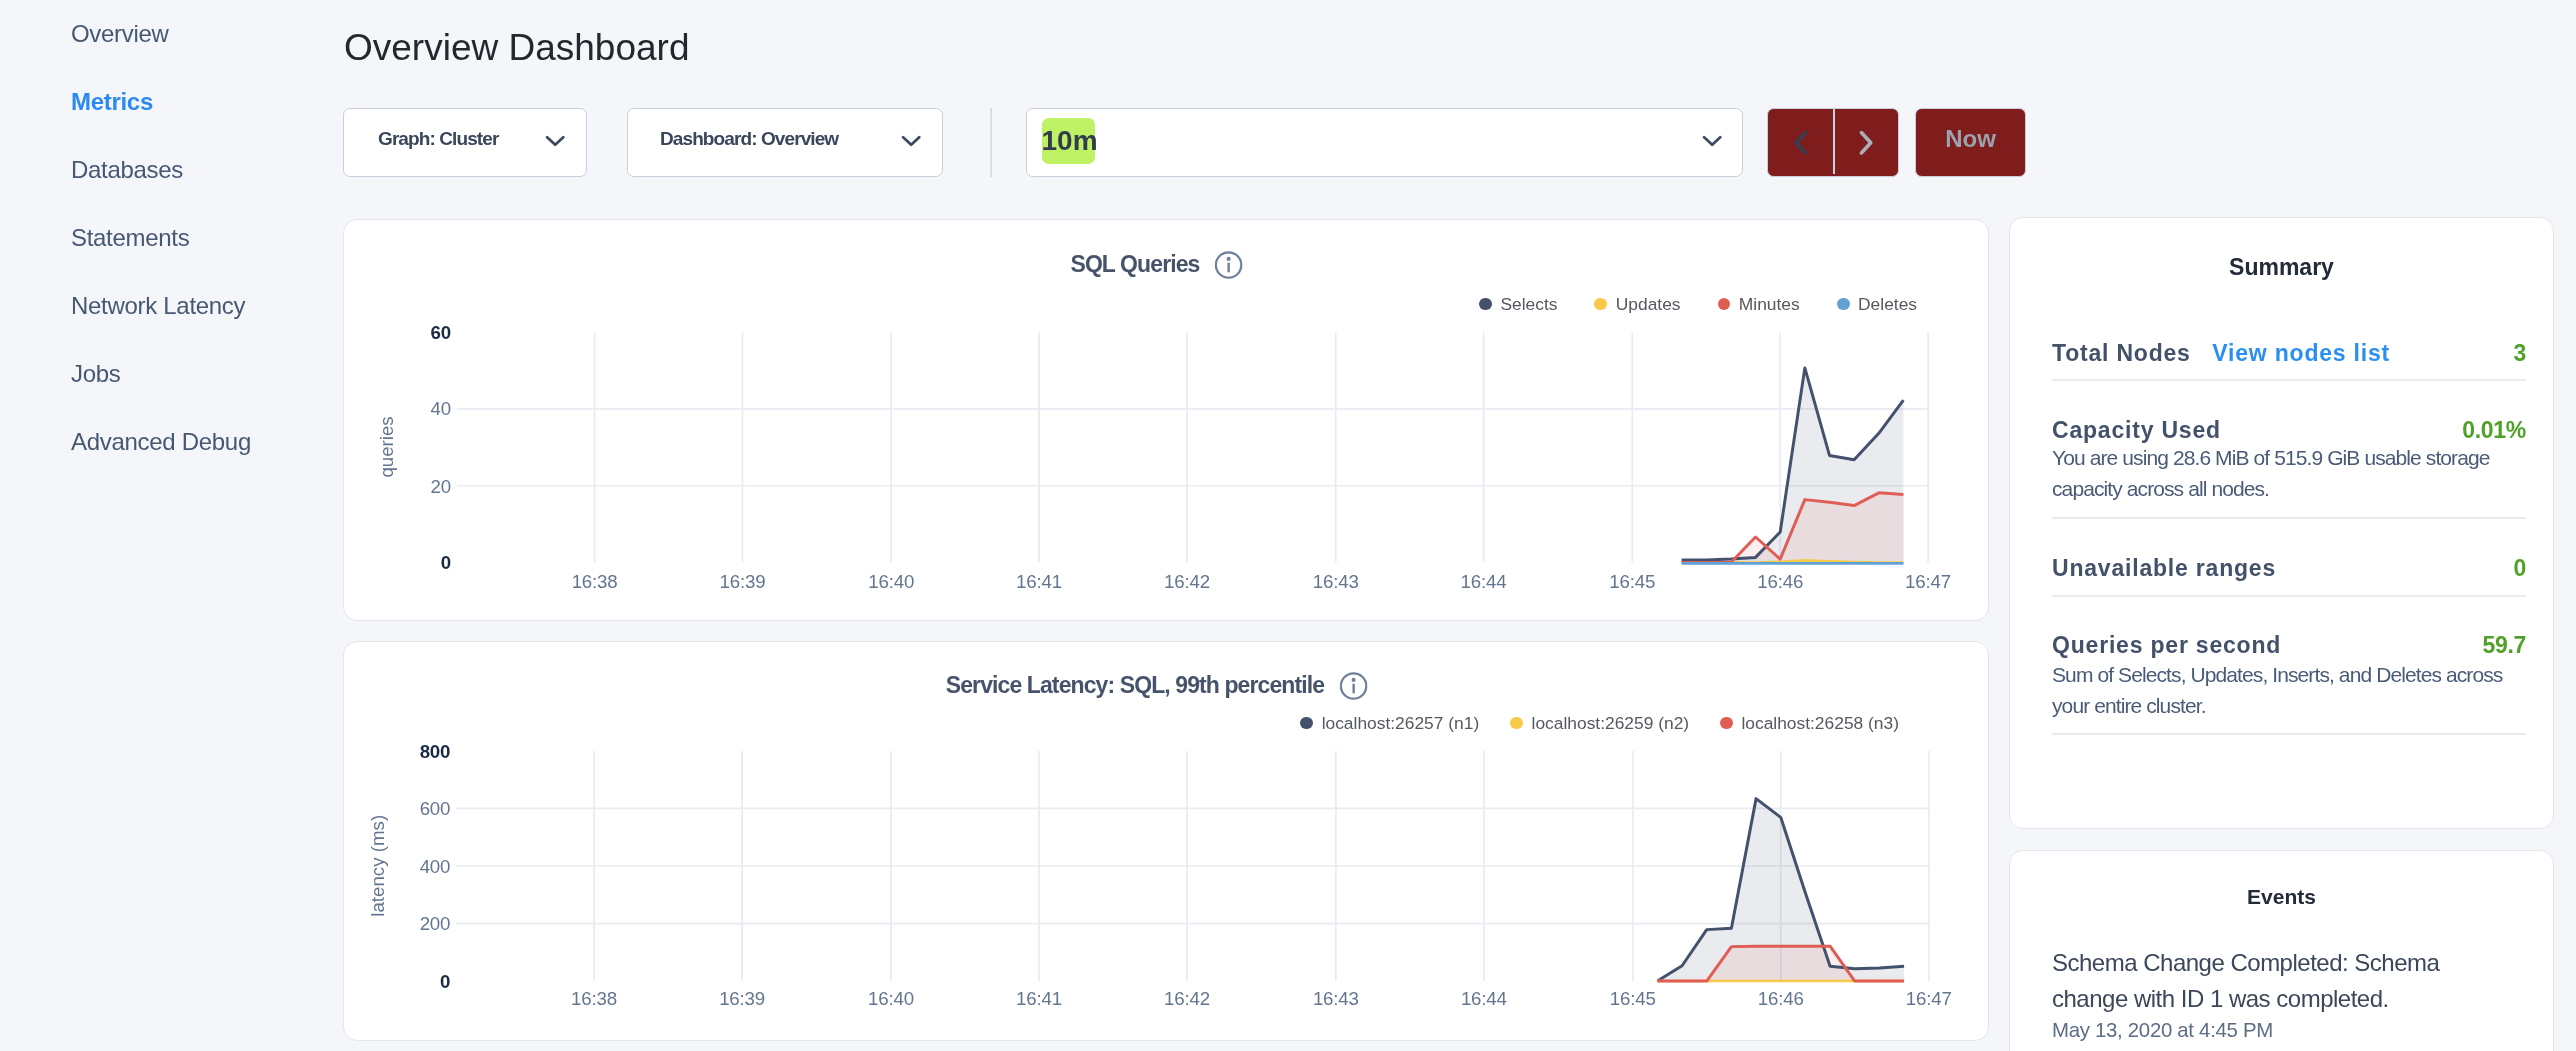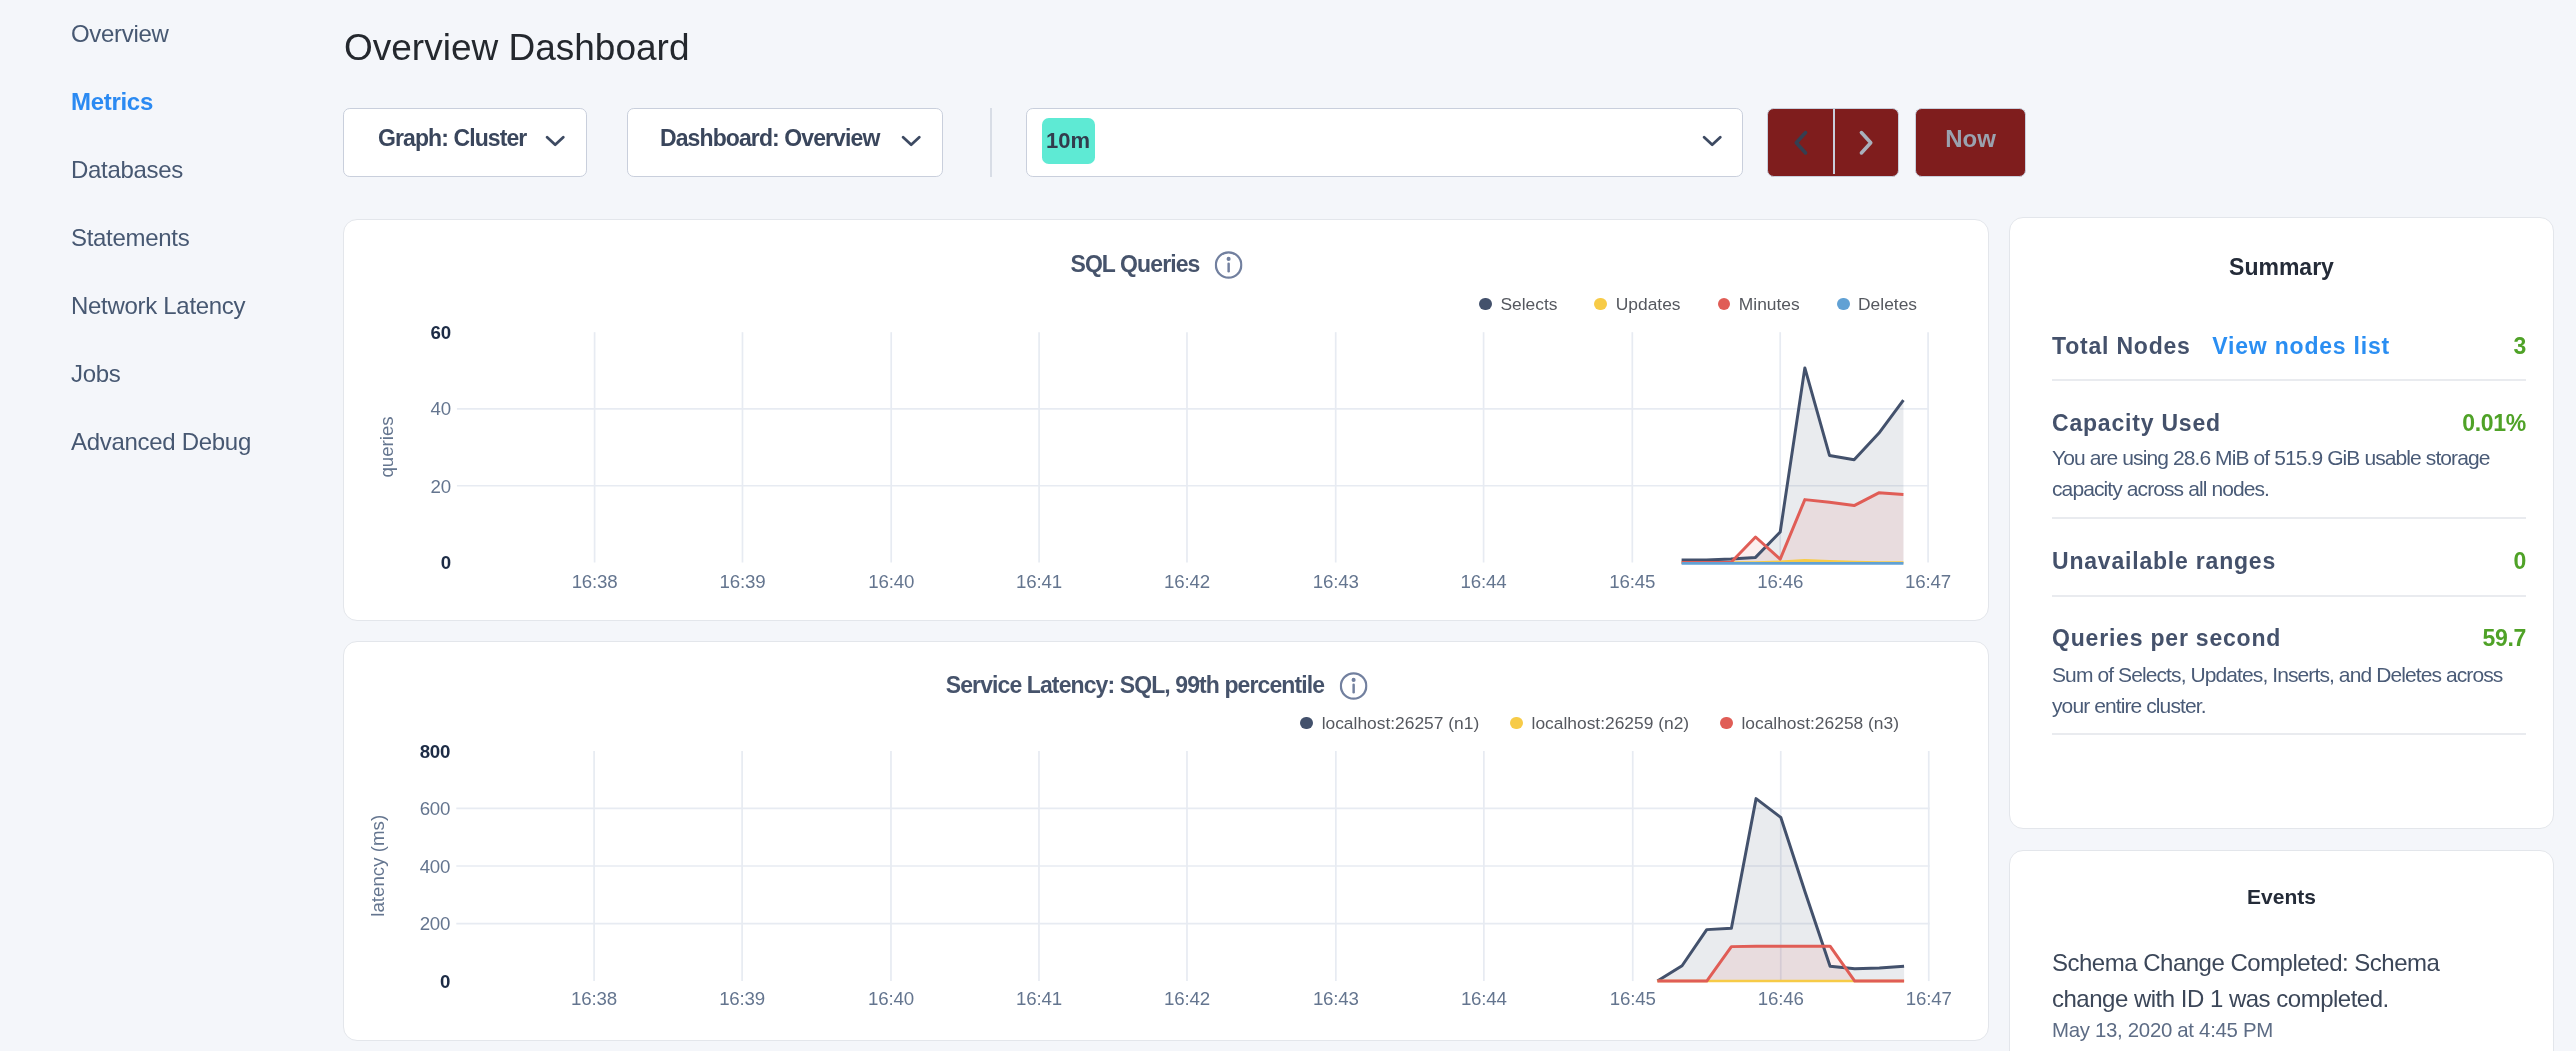--- a/index.html
+++ b/index.html
@@ -1,25 +1,25 @@
 <!DOCTYPE html>
 <html style="font-size:13.6px"><head><meta charset="utf-8">
 <style>
 * { margin:0; padding:0; box-sizing:border-box; }
 html,body { width:2576px; height:1051px; background:#f4f6fa; font-family:"Liberation Sans", sans-serif; position:relative; overflow:hidden; }
 .nav { position:absolute; left:24px; font-size:24px; letter-spacing:-0.3px; color:#475872; height:34px; line-height:34px;margin-left:47px; }
 .panel { position:absolute; background:#fff; border:1.7px solid #e3e6eb; border-radius:14px; }
 .ctl { position:absolute; top:108px; height:69px; background:#fff; border:1.7px solid #c9cfdc; border-radius:6.8px; }
 .ctl-gray { background:#7f1d1d; }
-.drop-label { position:absolute; top:0; height:65px; line-height:59px; font-size:23px; font-weight:700; color:#3a465c; letter-spacing:-0.9px; white-space:nowrap; }
+.drop-label { position:absolute; top:0; height:65px; line-height:59px; font-size:19px; font-weight:700; color:#3a465c; letter-spacing:-0.9px; white-space:nowrap; }
 .legend { position:absolute; display:flex; align-items:center; font-size:17.4px; color:#55585f; white-space:nowrap; }
 .ptitle { position:absolute; left:0; right:0; display:flex; justify-content:center; align-items:center; font-size:23px; letter-spacing:-0.9px; font-weight:700; color:#46536b; transform:translateX(-9.4px); }
 .ptitle svg { margin-left:15.3px; }
 .dot { width:12.8px; height:12.8px; border-radius:50%; display:inline-block; margin-right:8.5px; flex:none; }
-.srow { position:absolute; left:42px; right:27px; display:flex; justify-content:space-between; align-items:center; white-space:nowrap; }
+.srow { position:absolute; left:42px; right:27px; display:flex; justify-content:space-between; align-items:center; white-space:nowrap;margin-top:7px; }
 .shead { font-size:23px; font-weight:700; color:#44516b; letter-spacing:0.8px; }
 .sval { font-size:23px; font-weight:700; color:#4fa227; letter-spacing:-0.3px; }
 .sdesc { position:absolute; left:42px; right:25.5px; font-size:21px; letter-spacing:-0.9px; line-height:31px; color:#4a5b77; }
 .ssep { position:absolute; left:42px; right:27px; height:1.7px; background:#e9ebef; }
 </style></head>
 <body>
 <div class="nav" style="top:17px">Overview</div>
 <div class="nav" style="top:85px; color:#2b8af2; font-weight:700">Metrics</div>
 <div class="nav" style="top:153px">Databases</div>
 <div class="nav" style="top:221px">Statements</div>
@@ -36,21 +36,21 @@
     </svg>
 </div>
 <div class="ctl" style="left:627px;width:316px">
   <span class="drop-label" style="left:32px">Dashboard: Overview</span>
   <svg width="20.4" height="12.8" viewBox="0 0 24 15" style="position:absolute;top:26px;right:21px">
       <path d="M2.5,2.5 L12,11.5 L21.5,2.5" fill="none" stroke="#3d4a62" stroke-width="3.2" stroke-linecap="round" stroke-linejoin="round"></path>
     </svg>
 </div>
 <div style="position:absolute;left:990px;top:108px;width:1.7px;height:69px;background:#d8dde6"></div>
 <div class="ctl" style="left:1026px;width:717px">
-  <div style="position:absolute;left:14.5px;top:9.4px;width:53px;height:46px;background:#5eead4;border-radius:6.8px;text-align:center;line-height:46px;font-size:22px;font-weight:700;color:#323c4d">10m</div>
+  <div style="position:absolute;left:14.5px;top:9.4px;width:53px;height:46px;background:#bef264;border-radius:6.8px;text-align:center;line-height:46px;font-size:28px;font-weight:700;color:#323c4d">10m</div>
   <svg width="20.4" height="12.8" viewBox="0 0 24 15" style="position:absolute;top:26px;right:19.6px">
       <path d="M2.5,2.5 L12,11.5 L21.5,2.5" fill="none" stroke="#3d4a62" stroke-width="3.2" stroke-linecap="round" stroke-linejoin="round"></path>
     </svg>
 </div>
 <div class="ctl ctl-gray" style="left:1767px;width:132px">
   <div style="position:absolute;left:65px;top:0;width:1.7px;height:65px;background:#c9cfdc"></div>
   <svg width="17" height="25.5" viewBox="0 0 20 30" style="position:absolute;left:24px;top:21px">
       <path d="M16,3 L5,15 L16,27" fill="none" stroke="#353f51" stroke-width="4.2" stroke-linecap="round" stroke-linejoin="round"></path>
     </svg>
   <svg width="17" height="25.5" viewBox="0 0 20 30" style="position:absolute;left:90px;top:21px">

